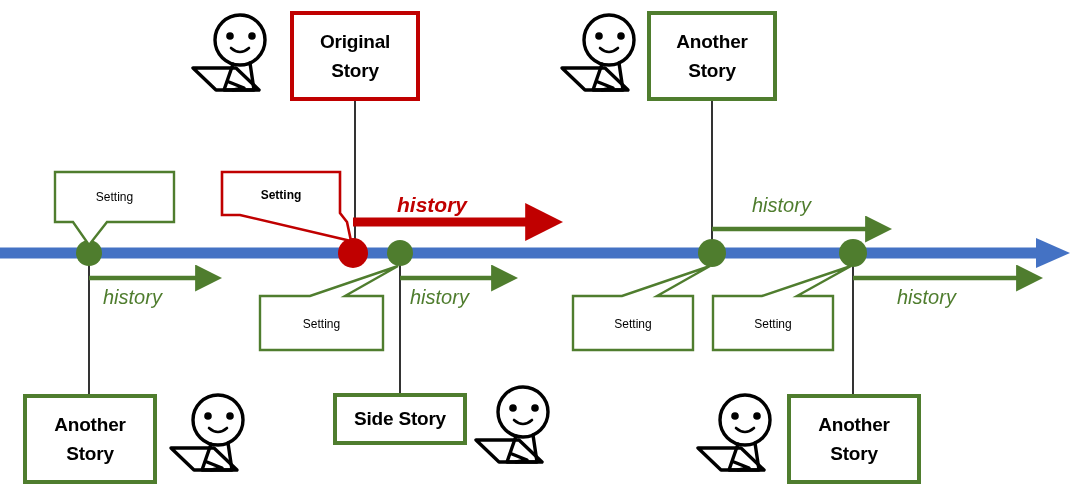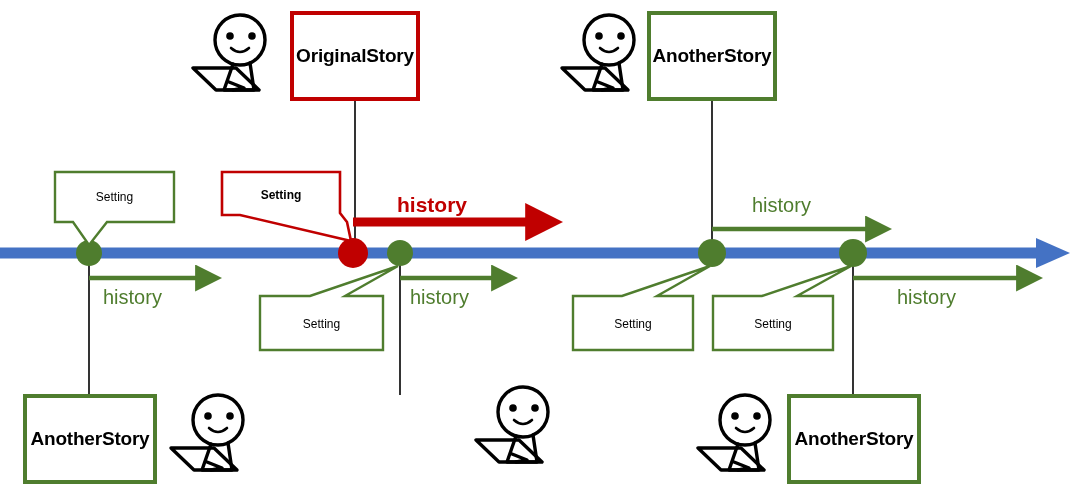--- a/index.html
+++ b/index.html
@@ -19,21 +19,21 @@
     position: absolute;
     left: 0;
     top: 0;
     width: 1084px;
     height: 492px;
   }
   .story-box {
     position: absolute;
     box-sizing: border-box;
     display: flex;
-    flex-direction: row;
+    flex-direction: column;
     align-items: center;
     justify-content: center;
     background: #ffffff;
     font-weight: bold;
     font-size: 19px;
     color: #000000;
     line-height: 1.55;
     text-align: center;
     letter-spacing: -0.2px;
   }
@@ -51,20 +51,21 @@
     pointer-events: none;
   }
   .callout-text.bold { font-weight: bold; }
 
   .history-label {
     position: absolute;
     font-size: 20px;
     color: #4f7d2e;
     white-space: nowrap;
     text-align: left;
+    font-style: italic;
   }
   .history-label.red {
     color: #c00000;
     font-weight: bold;
     font-size: 21px;
   }
 </style>
 </head>
 <body>
 
@@ -184,20 +185,23 @@
   <div class="story-box green" style="left:647px; top:11px; width:130px; height:90px;">
     <span>Another</span>
     <span>Story</span>
   </div>
 
   <div class="story-box green" style="left:23px; top:394px; width:134px; height:90px;">
     <span>Another</span>
     <span>Story</span>
   </div>
 
+  <div class="story-box green" style="left:333px; top:393px; width:134px; height:52px;">
+    <span>Side Story</span>
+  </div>
 
   <div class="story-box green" style="left:787px; top:394px; width:134px; height:90px;">
     <span>Another</span>
     <span>Story</span>
   </div>
 
   <div class="callout-text" style="left:55px; top:172px; width:119px; height:50px;">
     <span>Setting</span>
   </div>
   <div class="callout-text bold" style="left:222px; top:172px; width:118px; height:45px;">

